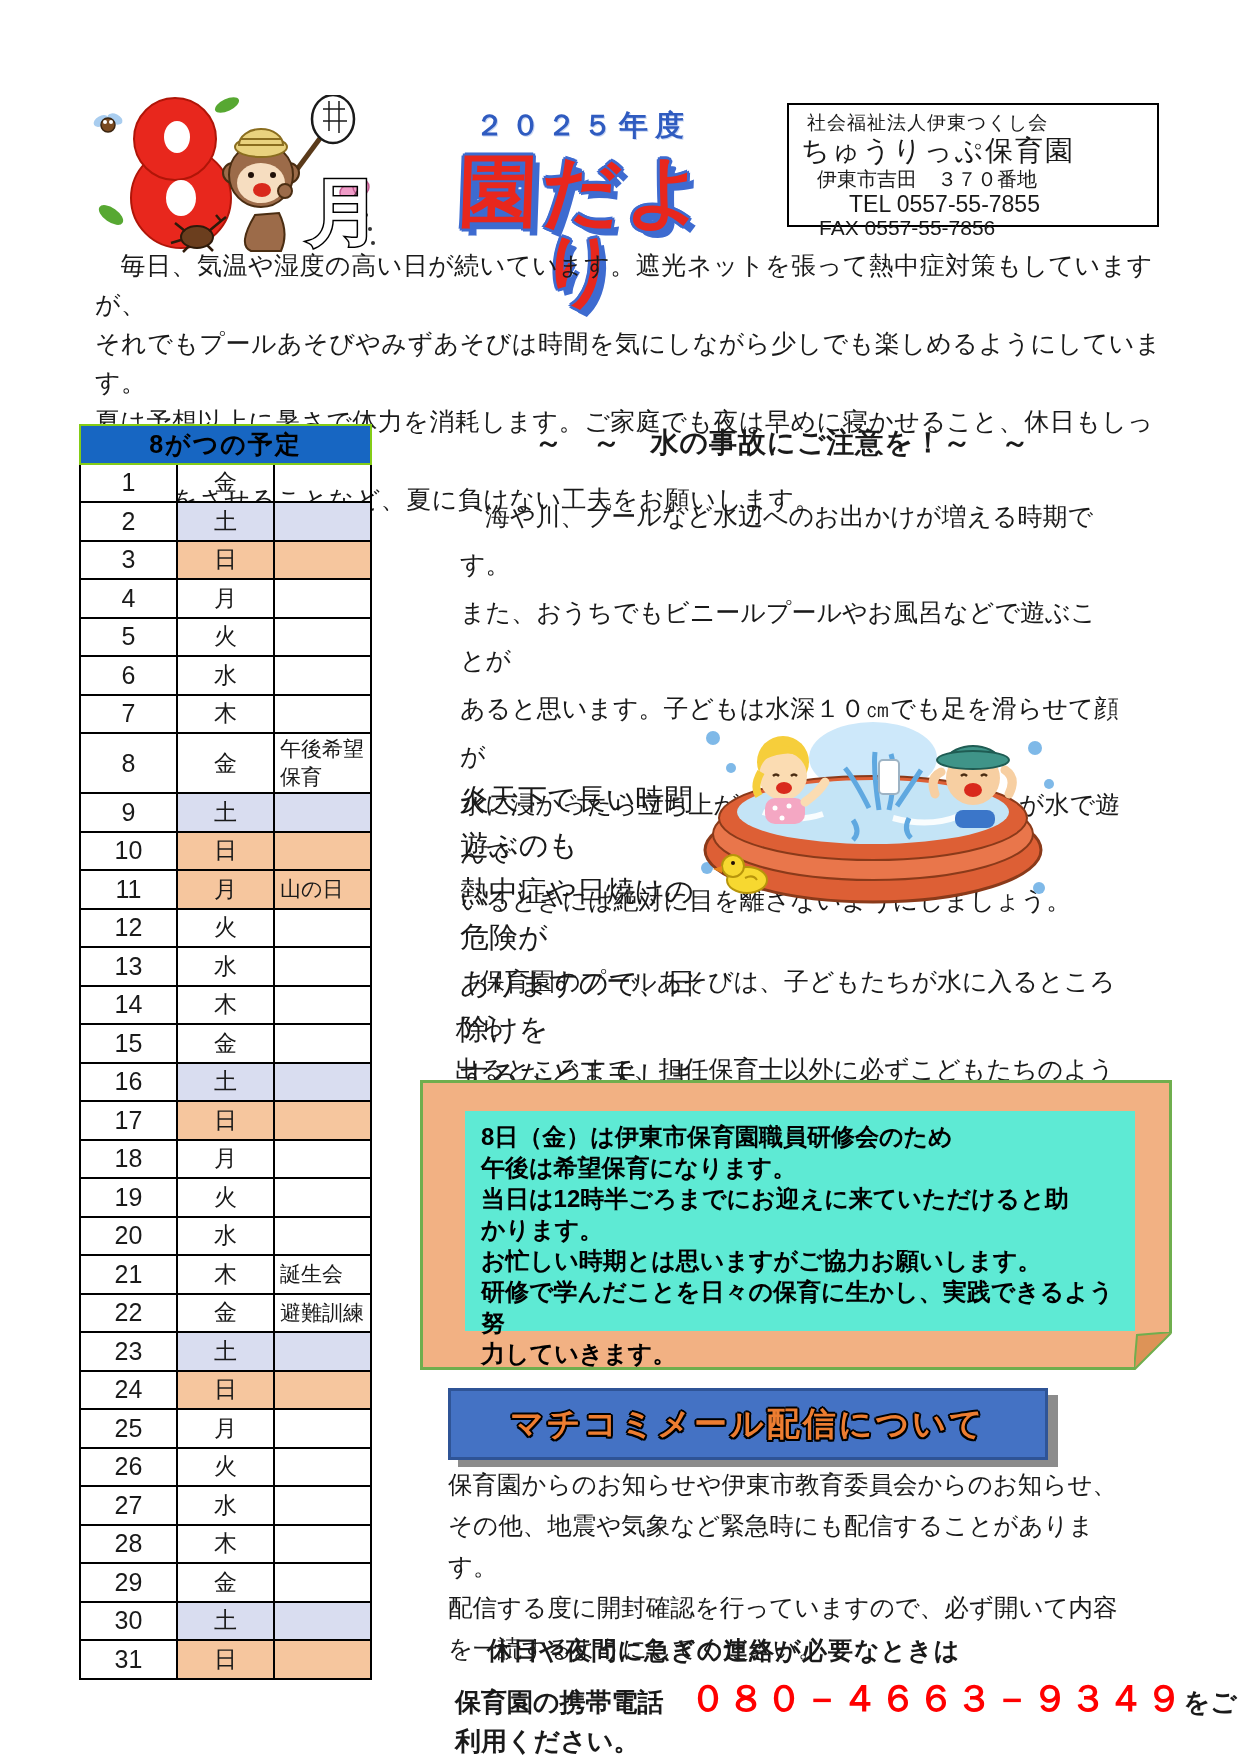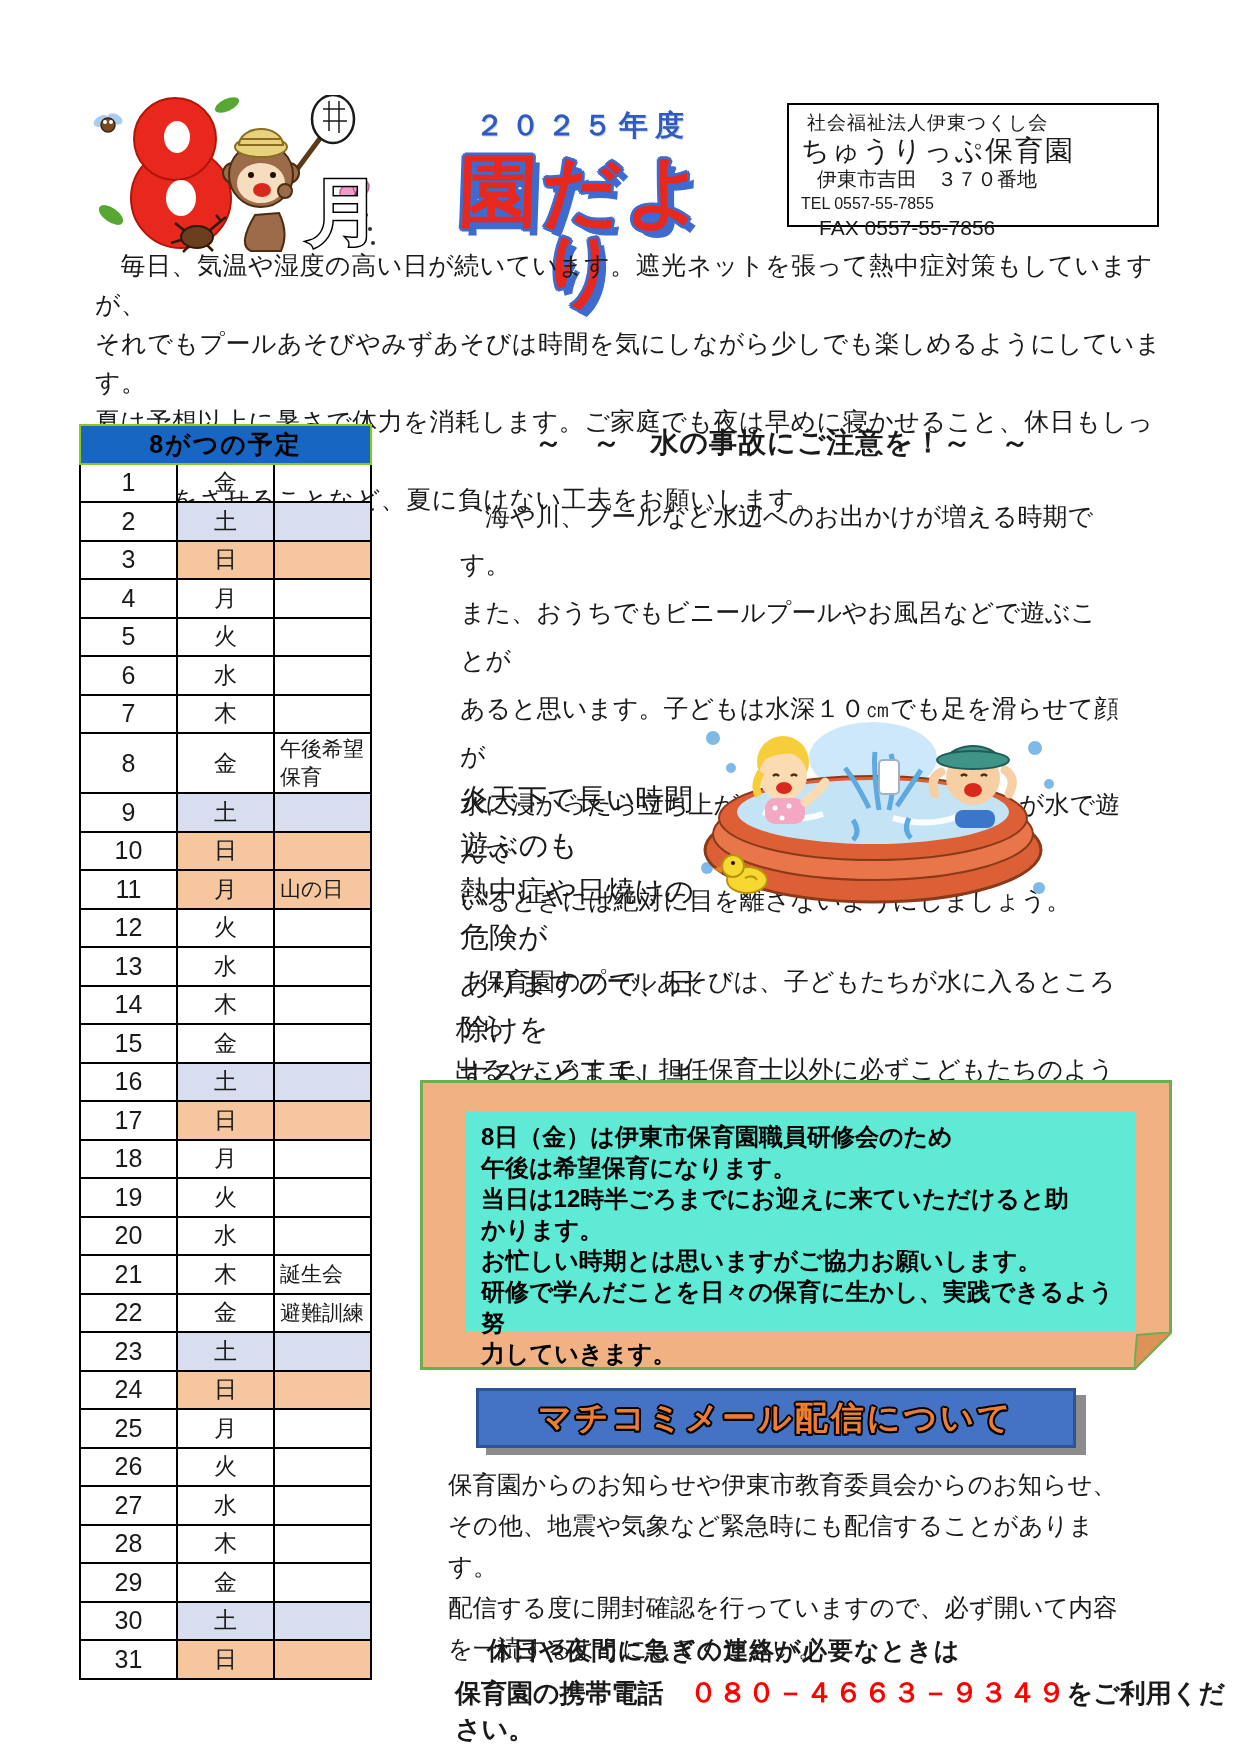--- a/index.html
+++ b/index.html
@@ -30,21 +30,21 @@
   .main-title{margin-top:6px;font-size:78px;font-weight:bold;line-height:1;color:var(--title-red);
     letter-spacing:4px;transform:skewX(-2deg);
     text-shadow:3px 0 var(--title-blue),-3px 0 var(--title-blue),0 3px var(--title-blue),
       0 -3px var(--title-blue),2px 2px var(--title-blue),-2px -2px var(--title-blue),
       2px -2px var(--title-blue),-2px 2px var(--title-blue),7px 7px 0 var(--title-blue);}
   .org-box{position:absolute;left:787px;top:103px;width:372px;height:124px;border:2px solid #000;
     padding:6px 8px 7px 12px;background:#fff;}
   .org-line1{font-size:19px;line-height:24px;letter-spacing:1px;padding-left:6px;}
   .org-name{font-size:28px;line-height:32px;letter-spacing:2px;}
   .org-address{font-size:20px;line-height:25px;padding-left:16px;}
-  .org-tel{font-size:16px;line-height:24px;}
+  .org-tel{font-size:23px;line-height:24px;margin-left:48px;}
   .org-fax{font-size:21px;line-height:24px;padding-left:18px;}
 
   
   .intro{position:absolute;left:95px;top:246px;width:1075px;font-size:25px;line-height:39px;
     white-space:pre-line;letter-spacing:0.5px;}
 
   
   .calendar{position:absolute;left:79px;top:424px;}
   table.cal{border-collapse:collapse;table-layout:fixed;width:293px;}
   table.cal th{height:36px;background:var(--calendar-header-bg);color:#000;font-size:25px;
@@ -70,32 +70,32 @@
 
   
   .notice-box{position:absolute;left:420px;top:1080px;width:752px;height:290px;
     background:var(--notice-fill);border:3px solid var(--notice-border);}
   .notice-inner{position:absolute;left:42px;top:28px;right:34px;bottom:36px;background:#5eead4;
     padding:10px 8px 4px 16px;}
   .notice-text{font-size:24px;font-weight:bold;line-height:31px;white-space:pre-line;color:#000;}
   .notice-fold{position:absolute;right:-3px;bottom:-3px;}
 
   
-  .banner{position:absolute;left:476px;top:1388px;width:600px;height:60px;background:var(--banner-bg);
+  .banner{position:absolute;left:448px;top:1388px;width:600px;height:72px;background:var(--banner-bg);
     border:3px solid var(--banner-border);box-shadow:10px 7px 0 var(--banner-shadow);
     display:flex;align-items:center;justify-content:center;text-align:right;}
   .banner-text{font-size:33px;font-weight:900;color:var(--banner-text);letter-spacing:3px;
     text-shadow:2px 0 #000,-2px 0 #000,0 2px #000,0 -2px #000,
       1.5px 1.5px #000,-1.5px 1.5px #000,1.5px -1.5px #000,-1.5px -1.5px #000;}
   .machi-para{position:absolute;left:448px;top:1464px;width:680px;font-size:24.5px;line-height:41px;
     white-space:pre-line;}
   .emergency-heading{position:absolute;left:487px;top:1634px;font-size:25px;font-weight:900;
     letter-spacing:1px;}
   .phone-line{position:absolute;left:455px;top:1674px;font-size:26px;font-weight:900;}
-  .phone-number{color:var(--phone-red);font-size:28px;letter-spacing:1px;}
+  .phone-number{color:var(--phone-red);font-size:37px;letter-spacing:1px;}
 </style>
 </head>
 <body>
 
 <div class="page">
 
   <svg class="month-illo" viewBox="0 0 312 158">
 
     <g>
       <circle cx="96" cy="103" r="50" fill="#E8271D" stroke="#B01508" stroke-width="2"></circle>

